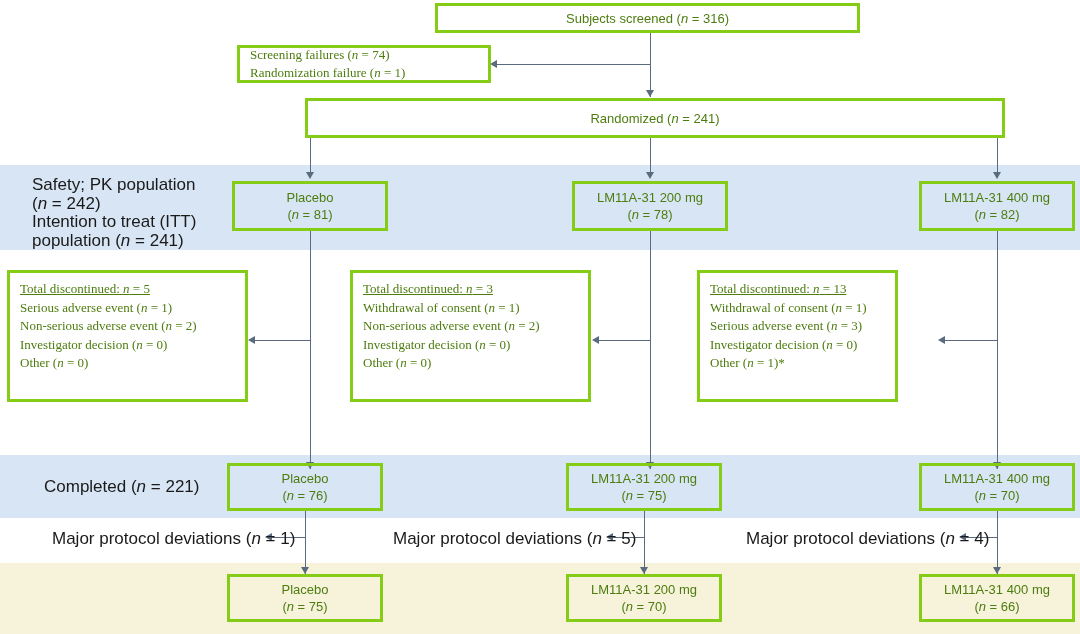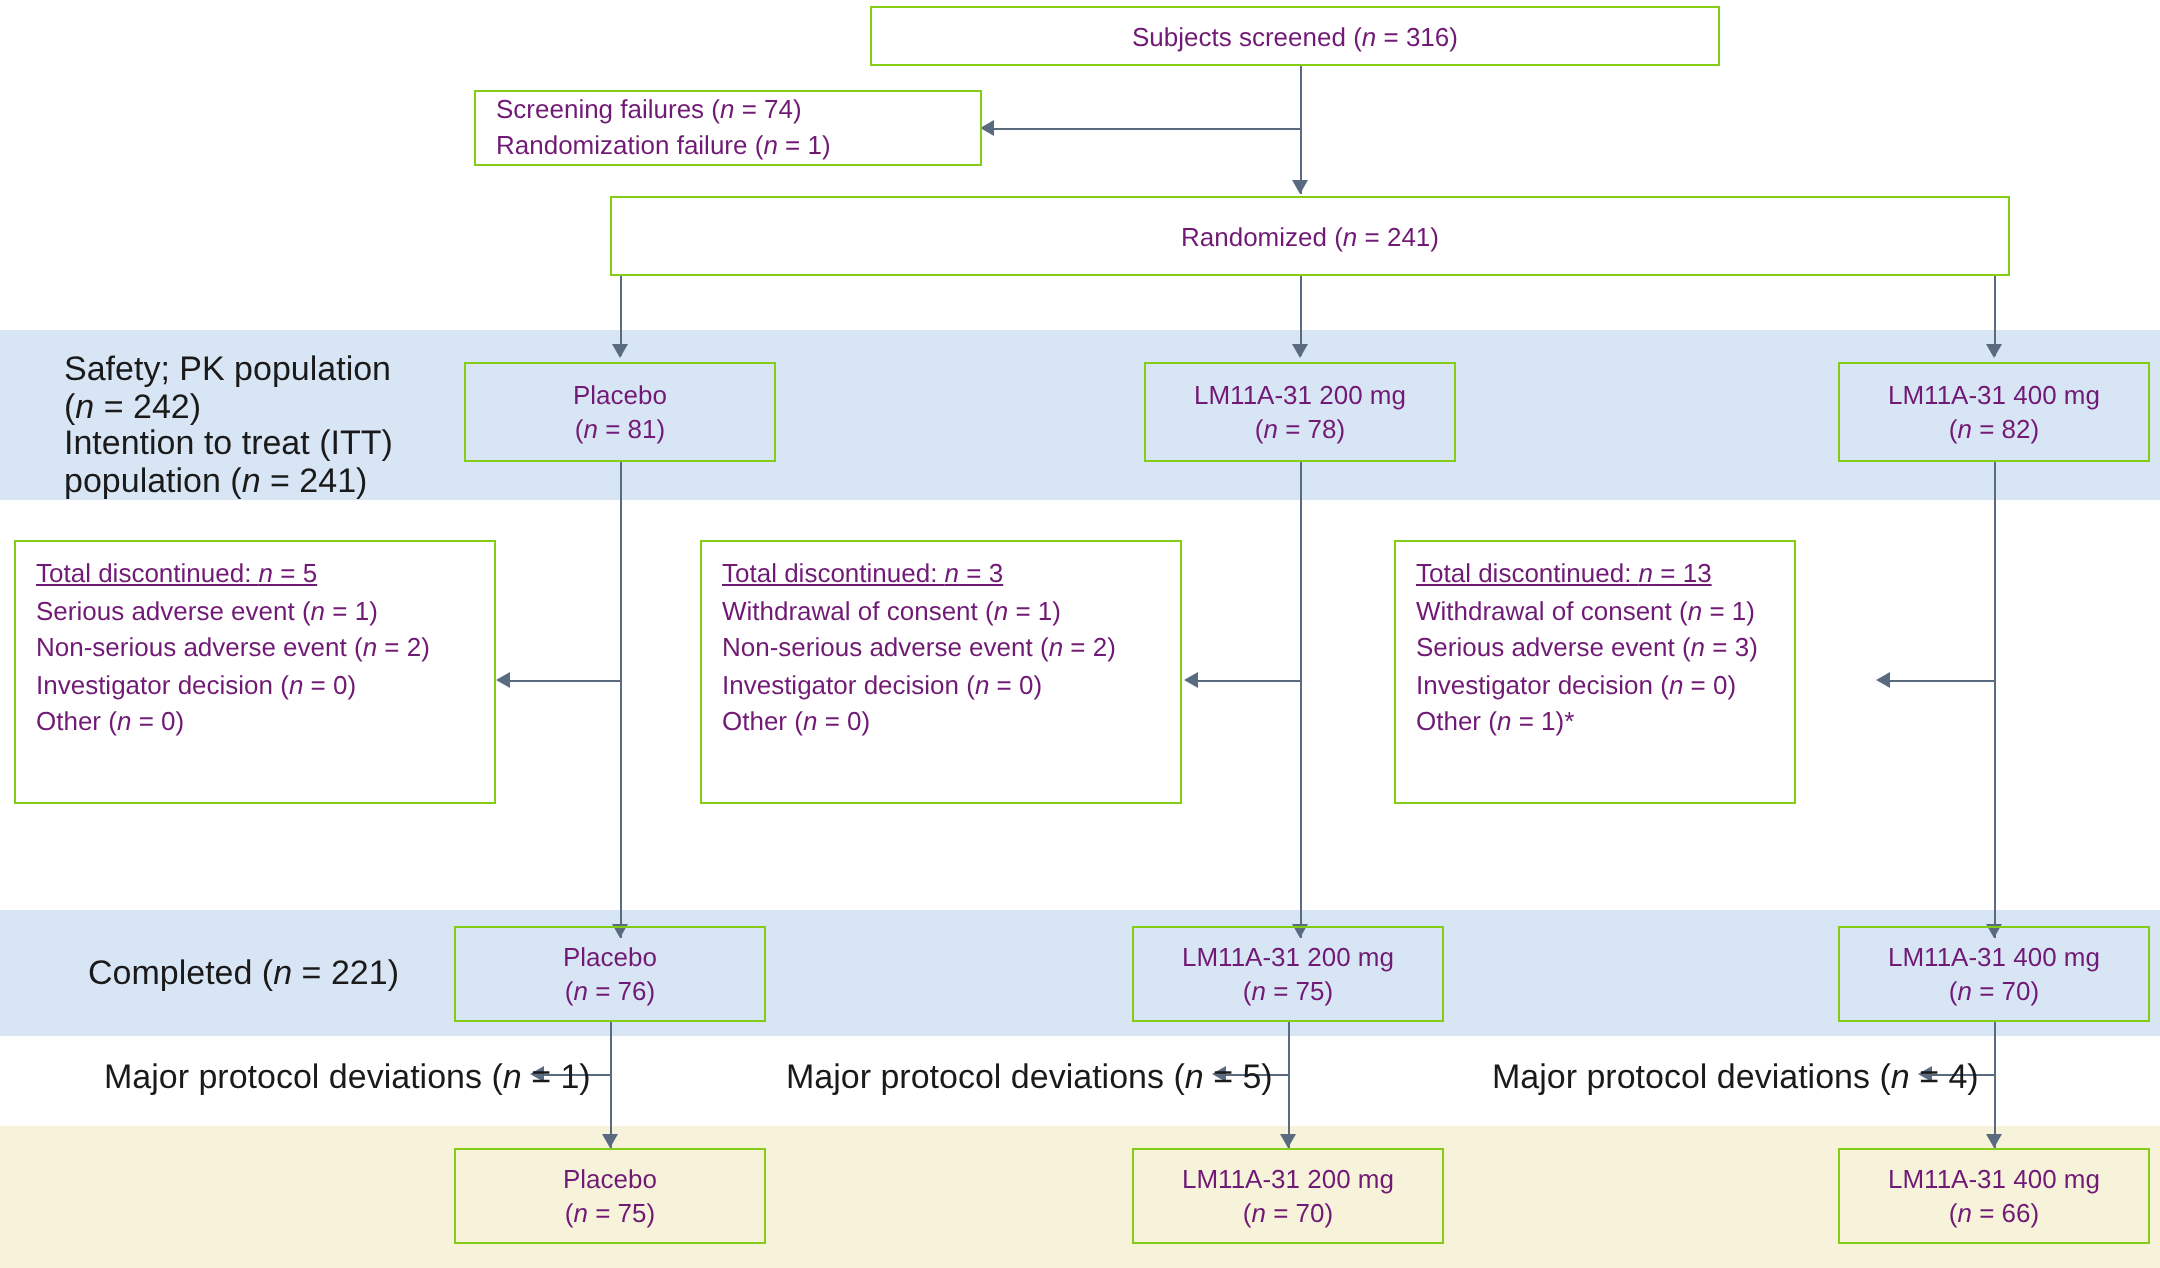--- a/index.html
+++ b/index.html
@@ -25,37 +25,38 @@
     left: 0;
     width: 1080px;
   }
   .band-blue  { background: #d8e5f4; }
   .band-cream { background: #f7f3da; }
 
   
   .box {
     position: absolute;
     box-sizing: border-box;
-    border: 1px solid #84cc16;
+    border: 3px solid #84cc16;
     background: transparent;
     display: flex;
     flex-direction: column;
     align-items: center;
     justify-content: center;
     font-size: 13px;
     line-height: 17px;
-    color: #701a75;
+    color: #4d7c0f;
     text-align: center;
   }
   .box.left-align {
     align-items: flex-start;
     text-align: left;
     padding: 7px 10px;
     justify-content: flex-start;
     line-height: 18.5px;
+    font-family: Liberation Serif, serif;
   }
   .box .ln { white-space: nowrap; }
   .box .hdr { text-decoration: underline; }
 
   
   .label {
     position: absolute;
     font-size: 17px;
     line-height: 18.5px;
     color: #1a1a1a;

